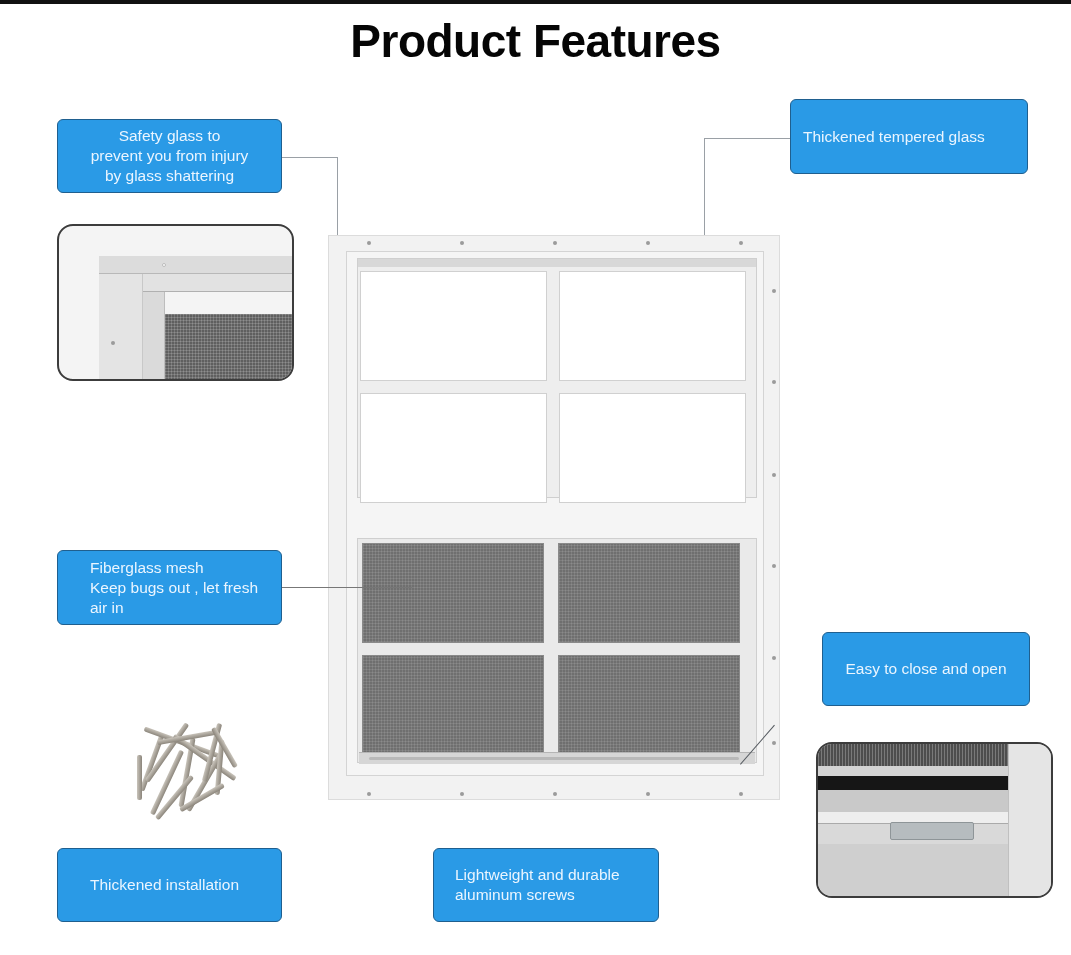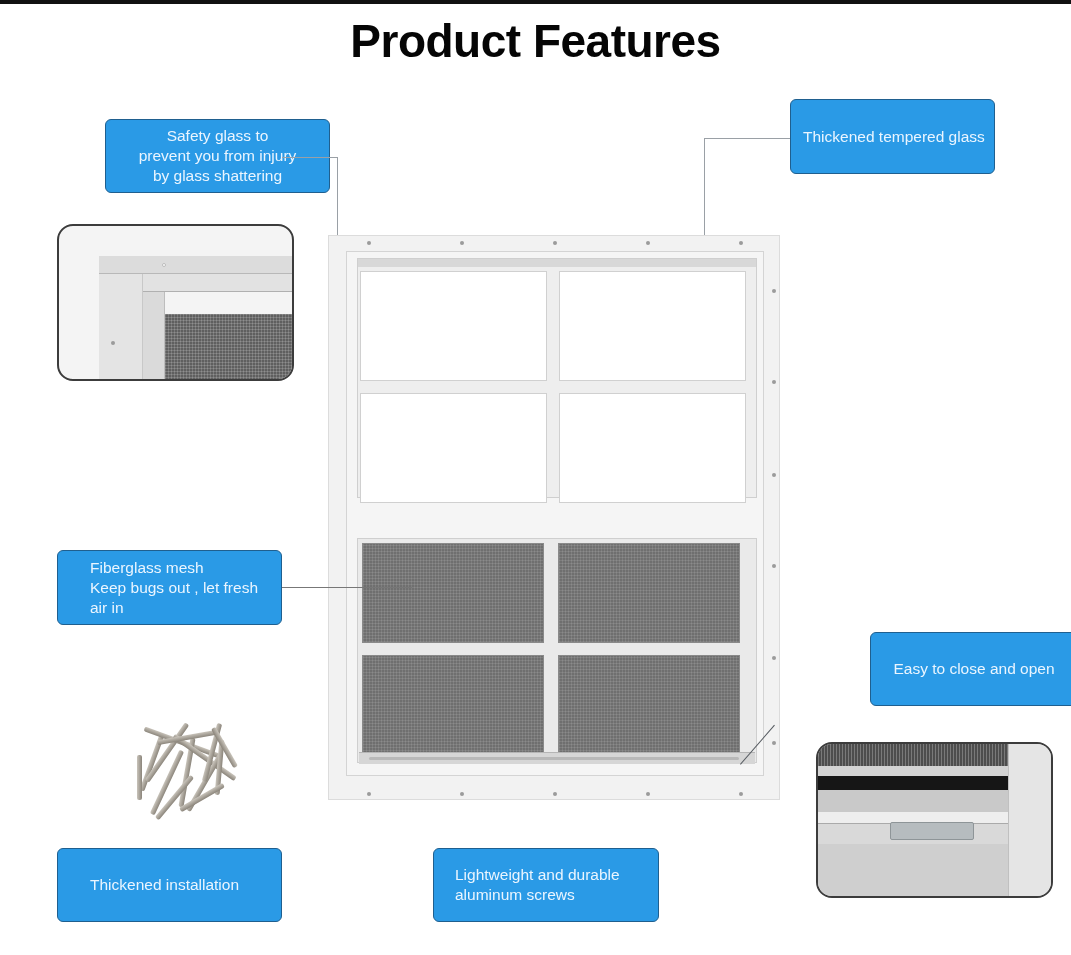--- a/index.html
+++ b/index.html
@@ -13,21 +13,21 @@
     font-family: "Liberation Sans", sans-serif; font-weight: bold; font-size: 46px;
     color: #050505; letter-spacing: -0.5px;
   }
 
   .callout {
     position: absolute; background: #2a9ae6; border: 1.5px solid #1f5f8f;
     border-radius: 6px; color: #eaf5ff; font-family: "Liberation Sans", sans-serif;
     font-size: 15.5px; line-height: 20px; display: flex; flex-direction: column; justify-content: center;
   }
   .callout span { display: block; }
-  .callout.center { text-align: left; align-items: center; margin-left: 48px; }
+  .callout.center { text-align: left; align-items: center; }
   .callout.left { text-align: left; padding-left: 32px; }
 
   .leader { position: absolute; background: #9aa0a6; }
   .leader-diag { position: absolute; height: 1px; background: #555a60; transform-origin: 0 0; }
 
   .photo {
     position: absolute; border: 2px solid #3c3c3c; border-radius: 16px; overflow: hidden; background: #e6e6e6;
   }
 
   
@@ -85,21 +85,21 @@
 <h1 class="title">Product Features</h1>
 
 <div class="callout center" style="left:57px; top:119px; width:225px; height:74px;">
   <span>Safety glass to</span>
   <span>prevent you from injury</span>
   <span>by glass shattering</span>
 </div>
 <div class="leader" style="left:282px; top:157px; width:56px; height:1px;"></div>
 <div class="leader" style="left:337px; top:157px; width:1px; height:95px;"></div>
 
-<div class="callout left" style="left:790px; top:99px; width:205px; height:75px; padding-left:12px;">
+<div class="callout left" style="left:790px; top:99px; width:238px; height:75px; padding-left:12px;">
   <span>Thickened tempered glass</span>
 </div>
 <div class="leader" style="left:704px; top:138px; width:86px; height:1px;"></div>
 <div class="leader" style="left:704px; top:138px; width:1px; height:148px;"></div>
 
 <div class="photo" style="left:57px; top:224px; width:237px; height:157px; background:#f4f4f4;">
   <div class="p1-bar1"></div>
   <div class="p1-bar2"></div>
   <div class="p1-side1"></div>
   <div class="p1-side2"></div>

